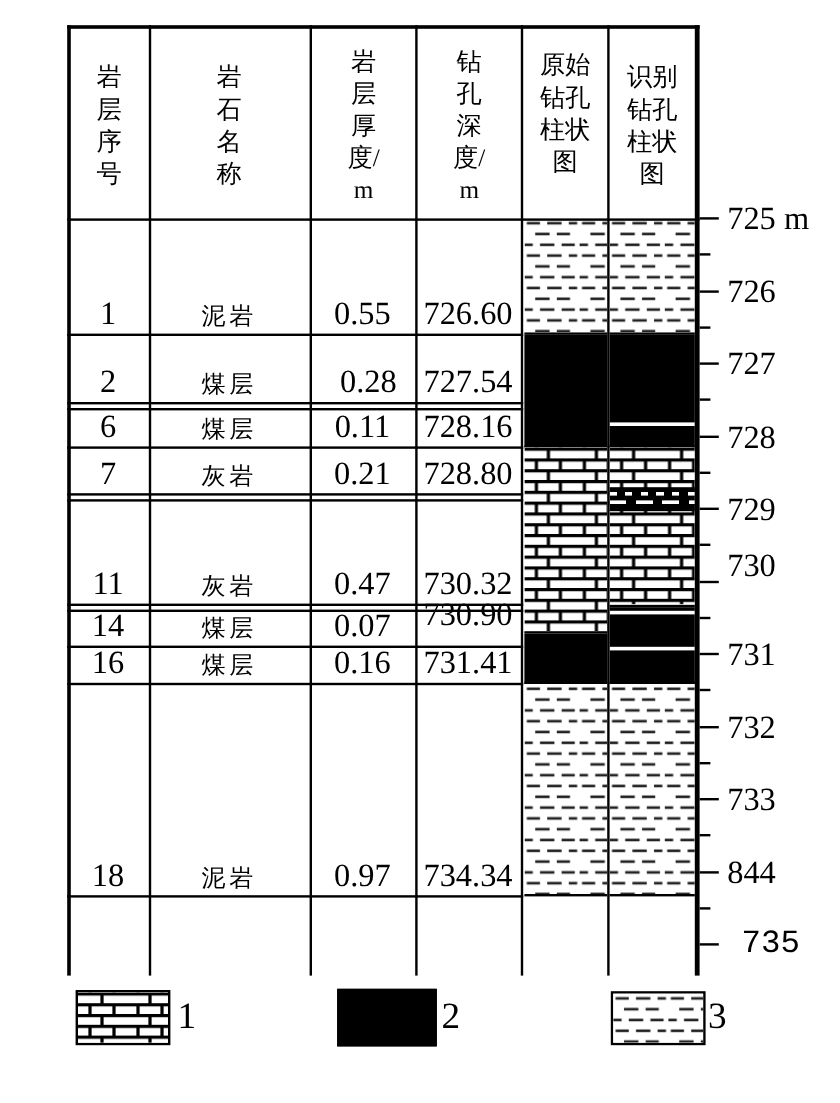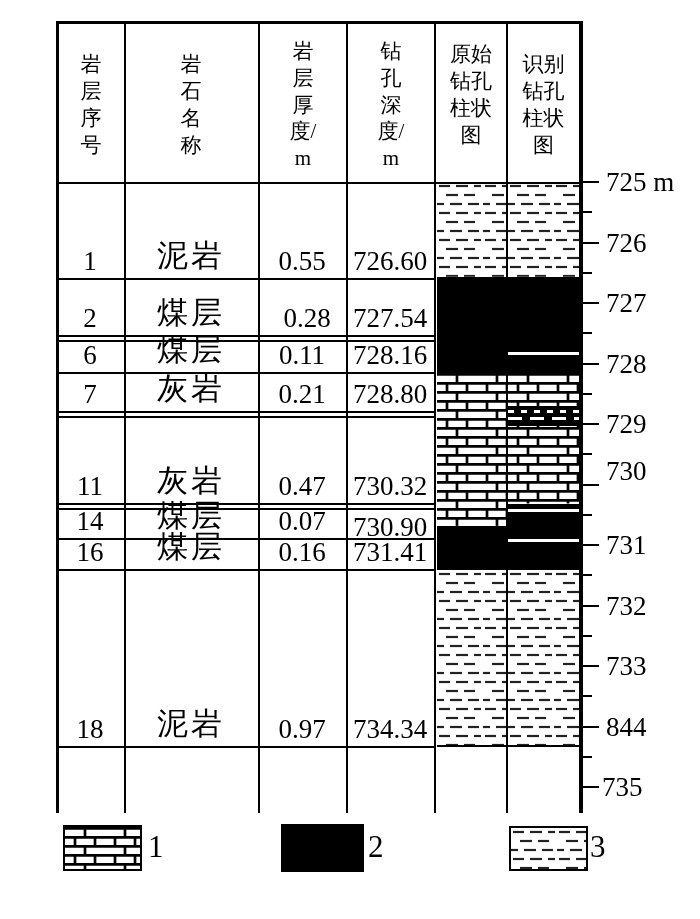--- a/index.html
+++ b/index.html
@@ -17,21 +17,21 @@
   .dotline{position:absolute;left:0;right:0;height:2.5px;
            background:repeating-linear-gradient(90deg,#fff 0 6px,rgba(0,0,0,0) 6px 13px);}
   .dashline{position:absolute;left:0;right:0;height:3px;
            background:repeating-linear-gradient(90deg,#fff 0 14px,rgba(0,0,0,0) 14px 22px);}
   .tick{z-index:4;}
   .tick-label{position:absolute;font-size:27px;line-height:32px;white-space:nowrap;z-index:5;}
   .header-cell{position:absolute;display:flex;align-items:center;justify-content:center;
                text-align:center;white-space:pre-line;font-size:21px;line-height:1.28;z-index:5;}
   .cell{position:absolute;text-align:center;z-index:5;white-space:nowrap;}
   .cell-num{font-size:27px;}
-  .cell-cjk{font-size:31px;letter-spacing:3px;}
+  .cell-cjk{font-size:20px;letter-spacing:3px;}
   .legend{position:absolute;left:0;top:0;width:700px;height:919px;z-index:6;pointer-events:none;}
   .swatch{position:absolute;box-sizing:border-box;border:2.5px solid #000;background:#fff;}
   .swatch svg{width:100%;height:100%;display:block;}
   .swatch.solid{background:#000;}
   .legend-label{position:absolute;font-size:31px;line-height:36px;z-index:6;}
   .defs-holder{position:absolute;width:0;height:0;overflow:hidden;}
 </style>
 </head>
 <body>
 
@@ -127,21 +127,21 @@
       <div class="rowline" style="left: 56px; top: 502.86px; width: 380px; height: 2px;"></div>
       <div class="rowline" style="left: 56px; top: 507.86px; width: 380px; height: 2px;"></div>
       <div class="cell cell-num" style="left: 59px; width: 62px; bottom: 417.14px;">11</div>
       <div class="cell cell-cjk" style="left: 127px; width: 128px; bottom: 417.14px;">灰岩</div>
       <div class="cell cell-num" style="left: 261px; width: 82px; bottom: 417.14px;">0.47</div>
       <div class="cell cell-num" style="left: 349px; width: 82px; bottom: 417.14px;">730.32</div>
       <div class="rowline" style="left: 56px; top: 537.95px; width: 380px; height: 2px;"></div>
       <div class="cell cell-num" style="left: 59px; width: 62px; bottom: 382.05px;">14</div>
       <div class="cell cell-cjk" style="left: 127px; width: 128px; bottom: 382.05px;">煤层</div>
       <div class="cell cell-num" style="left: 261px; width: 82px; bottom: 382.05px;">0.07</div>
-      <div class="cell cell-num" style="left: 349px; width: 82px; bottom: 376px; text-align: center;">730.90</div>
+      <div class="cell cell-num" style="left: 349px; width: 82px; bottom: 391px; text-align: center;">730.90</div>
       <div class="rowline" style="left: 56px; top: 568.805px; width: 380px; height: 2px;"></div>
       <div class="cell cell-num" style="left: 59px; width: 62px; bottom: 351.195px;">16</div>
       <div class="cell cell-cjk" style="left: 127px; width: 128px; bottom: 351.195px;">煤层</div>
       <div class="cell cell-num" style="left: 261px; width: 82px; bottom: 351.195px;">0.16</div>
       <div class="cell cell-num" style="left: 349px; width: 82px; bottom: 351.195px;">731.41</div>
       <div class="rowline" style="left: 56px; top: 746.07px; width: 380px; height: 2px;"></div>
       <div class="cell cell-num" style="left: 59px; width: 62px; bottom: 173.93px;">18</div>
       <div class="cell cell-cjk" style="left: 127px; width: 128px; bottom: 173.93px;">泥岩</div>
       <div class="cell cell-num" style="left: 261px; width: 82px; bottom: 173.93px;">0.97</div>
       <div class="cell cell-num" style="left: 349px; width: 82px; bottom: 173.93px;">734.34</div>
@@ -210,21 +210,21 @@
       <div class="tick-label" style="left: 606px; top: 166px;">725 m</div>
       <div class="tick-label" style="left: 606px; top: 226.5px;">726</div>
       <div class="tick-label" style="left: 606px; top: 287px;">727</div>
       <div class="tick-label" style="left: 606px; top: 347.5px;">728</div>
       <div class="tick-label" style="left: 606px; top: 408px;">729</div>
       <div class="tick-label" style="left: 606px; top: 455px;">730</div>
       <div class="tick-label" style="left: 606px; top: 529px;">731</div>
       <div class="tick-label" style="left: 606px; top: 589.5px;">732</div>
       <div class="tick-label" style="left: 606px; top: 650px;">733</div>
       <div class="tick-label" style="left: 606px; top: 710.5px;">844</div>
-      <div class="tick-label" style="left: 602px; top: 771px;">735</div>
+      <div class="tick-label" style="left: 618px; top: 771px; font-family: Liberation Mono, monospace;">735</div>
     </div>
 
   <div class="legend">
     <div class="swatch" style="left:63px;top:825px;width:79px;height:46px">
       <svg preserveAspectRatio="none">
           <rect width="100%" height="100%" fill="url(#pat-brick)"></rect>
         </svg>
     </div>
     <div class="legend-label" style="left:148px;top:829px;width:30px">1</div>
 

